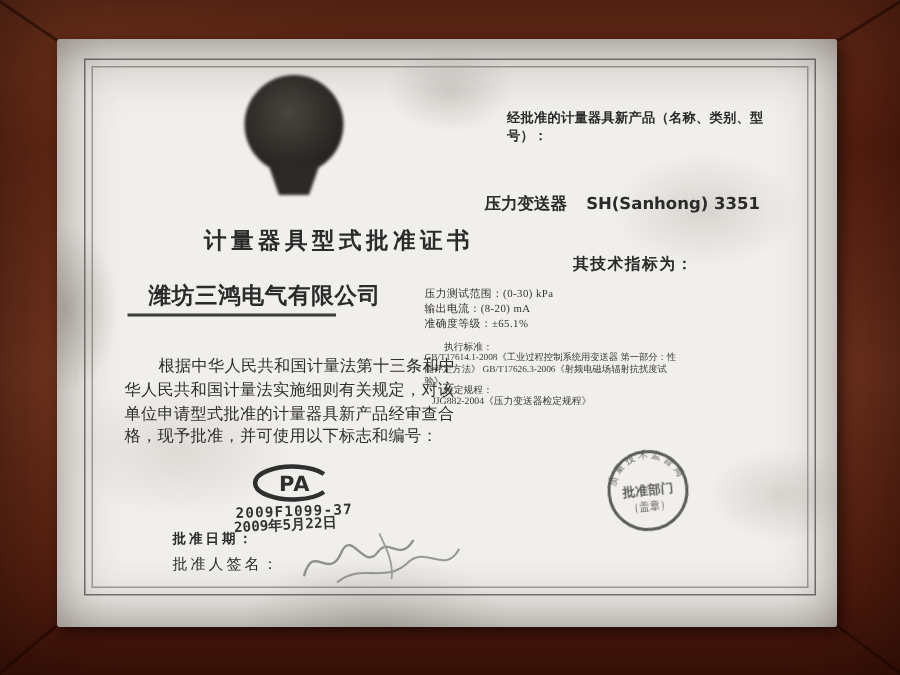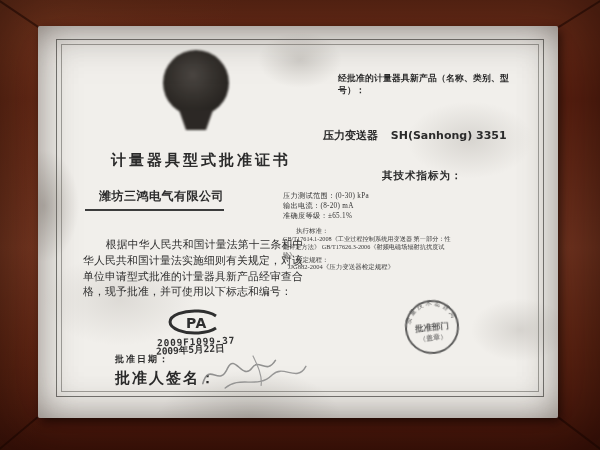--- a/index.html
+++ b/index.html
@@ -31,33 +31,33 @@
       radial-gradient(130px 70px at 212px 392px, rgba(120,115,108,.3), transparent 70%),
       radial-gradient(50px 80px at 6px 180px, rgba(120,112,104,.4), transparent 70%);
   }
   .border-outer{left:56px;top:39px;width:488px;height:358px;border:1px solid rgba(78,76,72,.75);}
   .border-inner{left:61px;top:44px;width:478px;height:348px;border:1px solid rgba(95,92,88,.55);}
   .vignette{left:0;top:0;width:600px;height:450px;pointer-events:none;
     box-shadow:inset 0 0 70px rgba(18,4,0,.65);}
   
   .emblem{left:158px;top:48px;width:76px;height:84px;}
   .country{left:118px;top:132px;width:160px;text-align:center;font-size:11.5px;font-weight:bold;letter-spacing:1.5px;}
-  .title{left:86px;top:151px;width:230px;text-align:center;font-size:15px;font-weight:bold;letter-spacing:3px;}
-  .company{left:99px;top:188px;font-size:12px;font-weight:bold;letter-spacing:.5px;}
+  .title{left:86px;top:151px;width:230px;text-align:right;font-size:15px;font-weight:bold;letter-spacing:3px;}
+  .company{left:99px;top:188px;font-size:15px;font-weight:bold;letter-spacing:.5px;}
   .underline{left:85px;top:209px;width:139px;height:2px;background:#3c3c3c;}
   .para{left:83px;top:237px;width:232px;font-size:10.8px;line-height:15.8px;letter-spacing:.2px;color:#2e2e2e;}
   .para div{position:static;}
   .para div:first-child{text-indent:2.1em;}
   .cpa{left:165px;top:307px;width:56px;height:30px;}
   .cpa-number{left:157px;top:336px;font-size:9.5px;font-weight:bold;letter-spacing:.8px;
     font-family:"DejaVu Sans Mono",monospace;transform:rotate(-2deg);color:#333;}
   .date-label{left:115px;top:353px;font-size:9px;font-weight:bold;letter-spacing:2px;text-align:right;}
   .date-value{left:156px;top:344px;font-size:9.5px;font-weight:bold;transform:rotate(-3deg);
     font-family:"DejaVu Sans Mono",monospace;color:#333;}
-  .signer-label{left:115px;top:369px;font-size:15px;font-weight:bold;letter-spacing:2px;}
+  .signer-label{left:115px;top:369px;font-size:10px;font-weight:normal;letter-spacing:2px;}
   .signature{left:196px;top:346px;width:115px;height:48px;transform:rotate(-4deg);opacity:.85;}
   
   .r-heading{left:338px;top:73px;width:185px;font-size:8.8px;font-weight:bold;letter-spacing:.2px;}
   .r-product{left:323px;top:108px;font-size:11px;font-weight:bold;white-space:nowrap;margin-top:20px;}
   .r-product .model{position:static;margin-left:10px;font-family:"DejaVu Sans",sans-serif;}
   .r-product .pname{position:static;}
   .r-tech{left:340px;top:169px;font-size:10.5px;font-weight:bold;letter-spacing:1px;margin-left:42px;}
   .r-specs{left:283px;top:191px;font-size:7.2px;line-height:10px;letter-spacing:.3px;color:#333;}
   .r-specs div{position:static;}
   .r-std-label{left:296px;top:227px;font-size:6.5px;color:#3a3a3a;}

